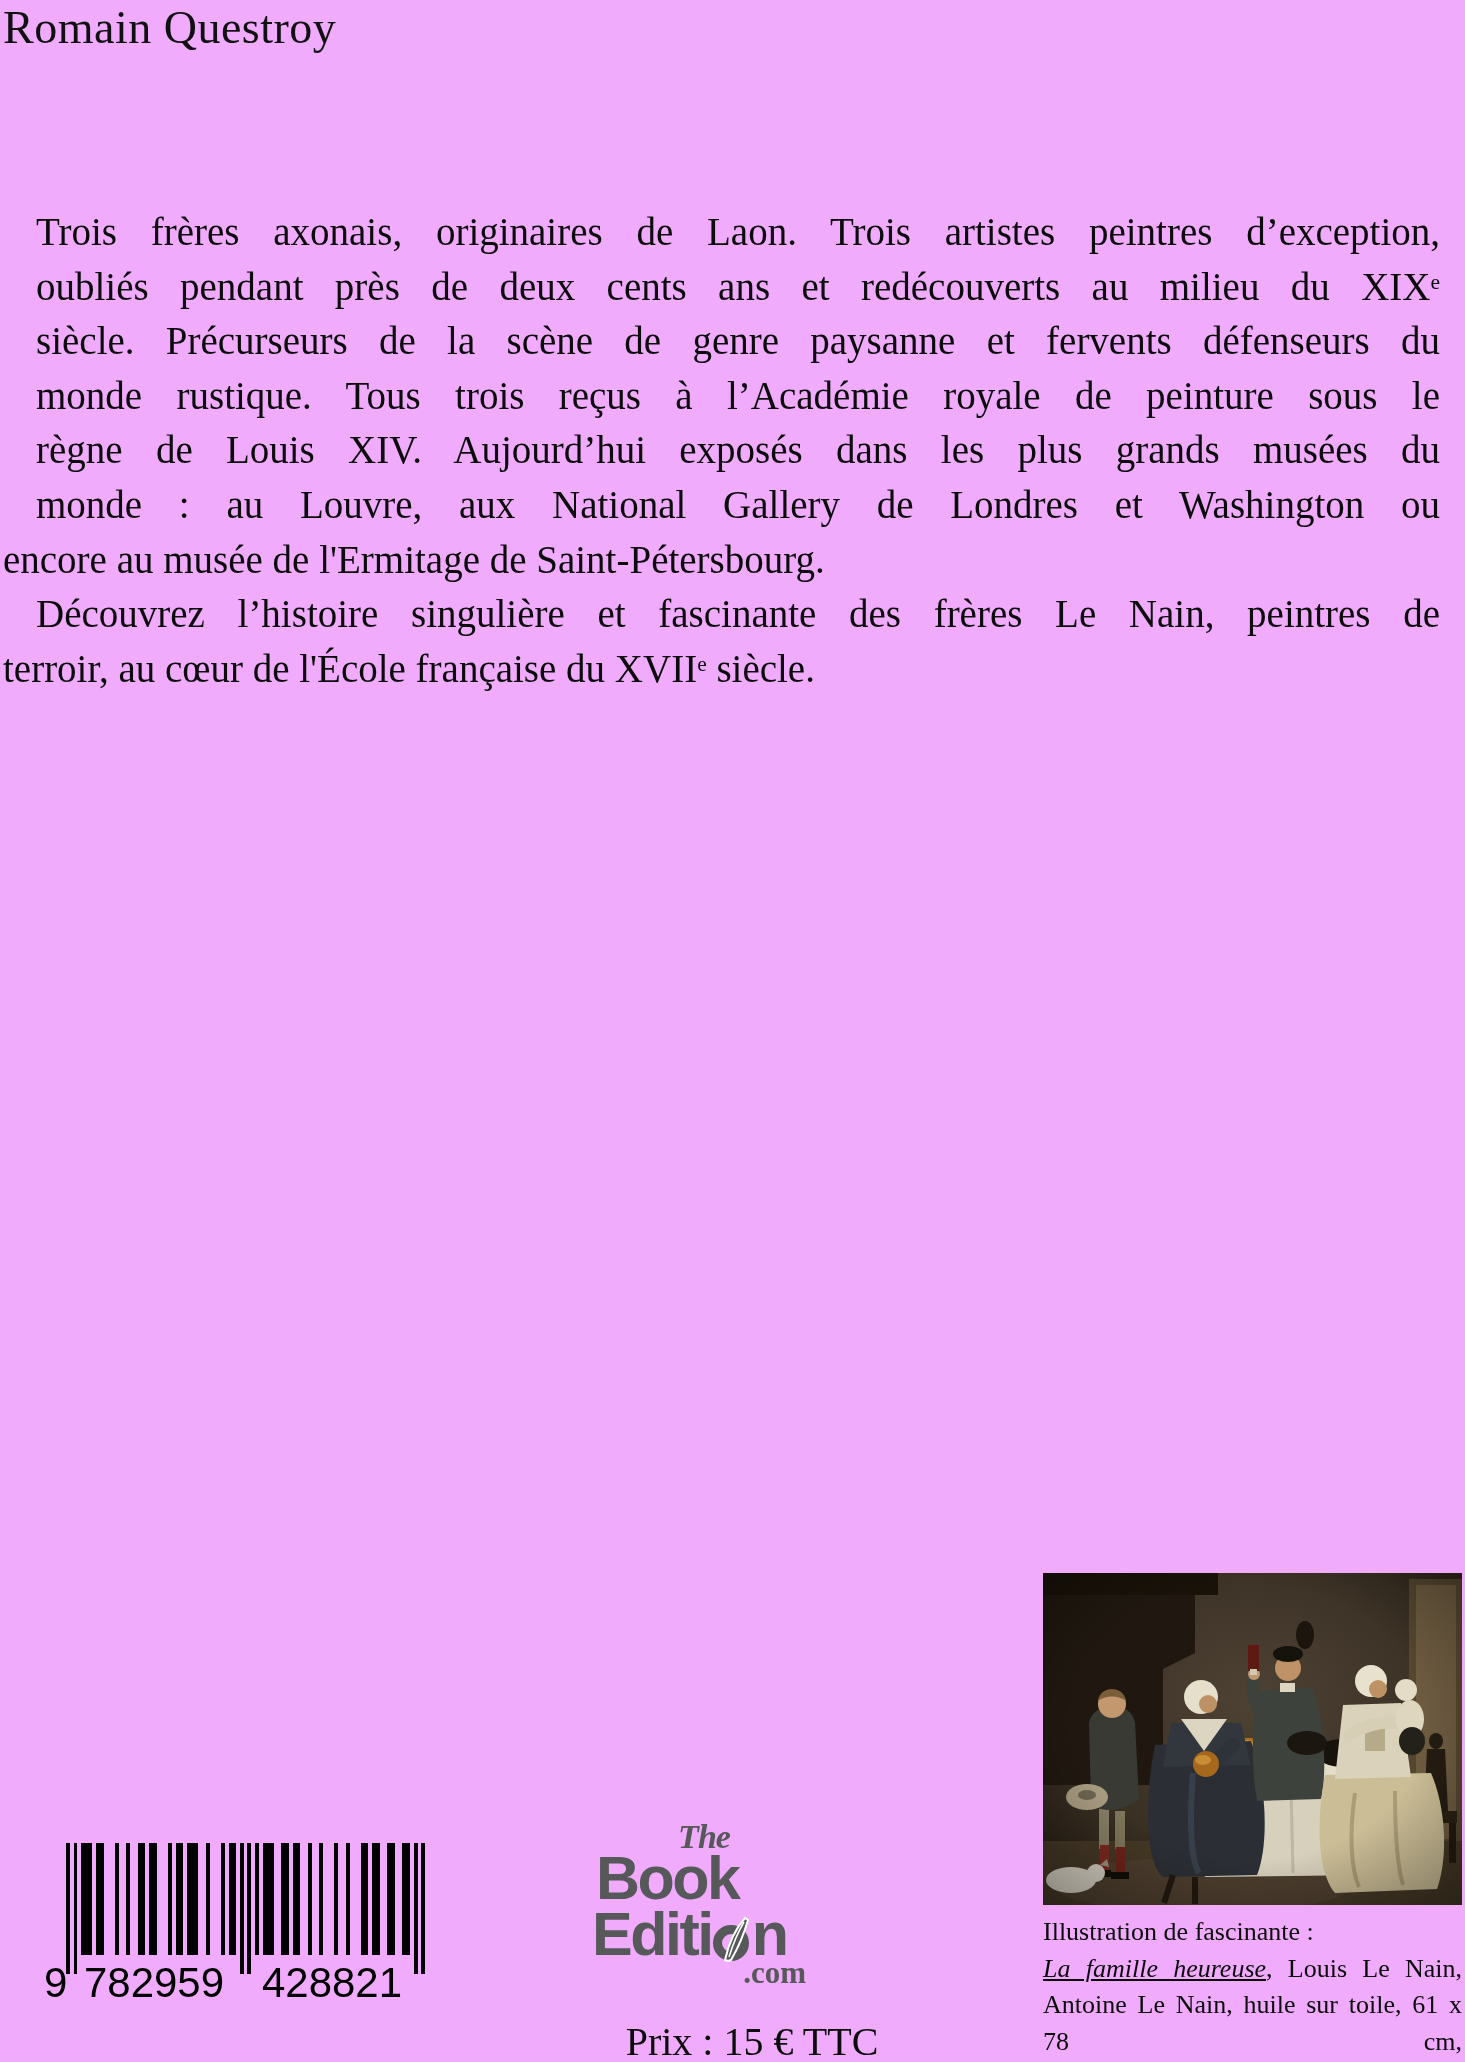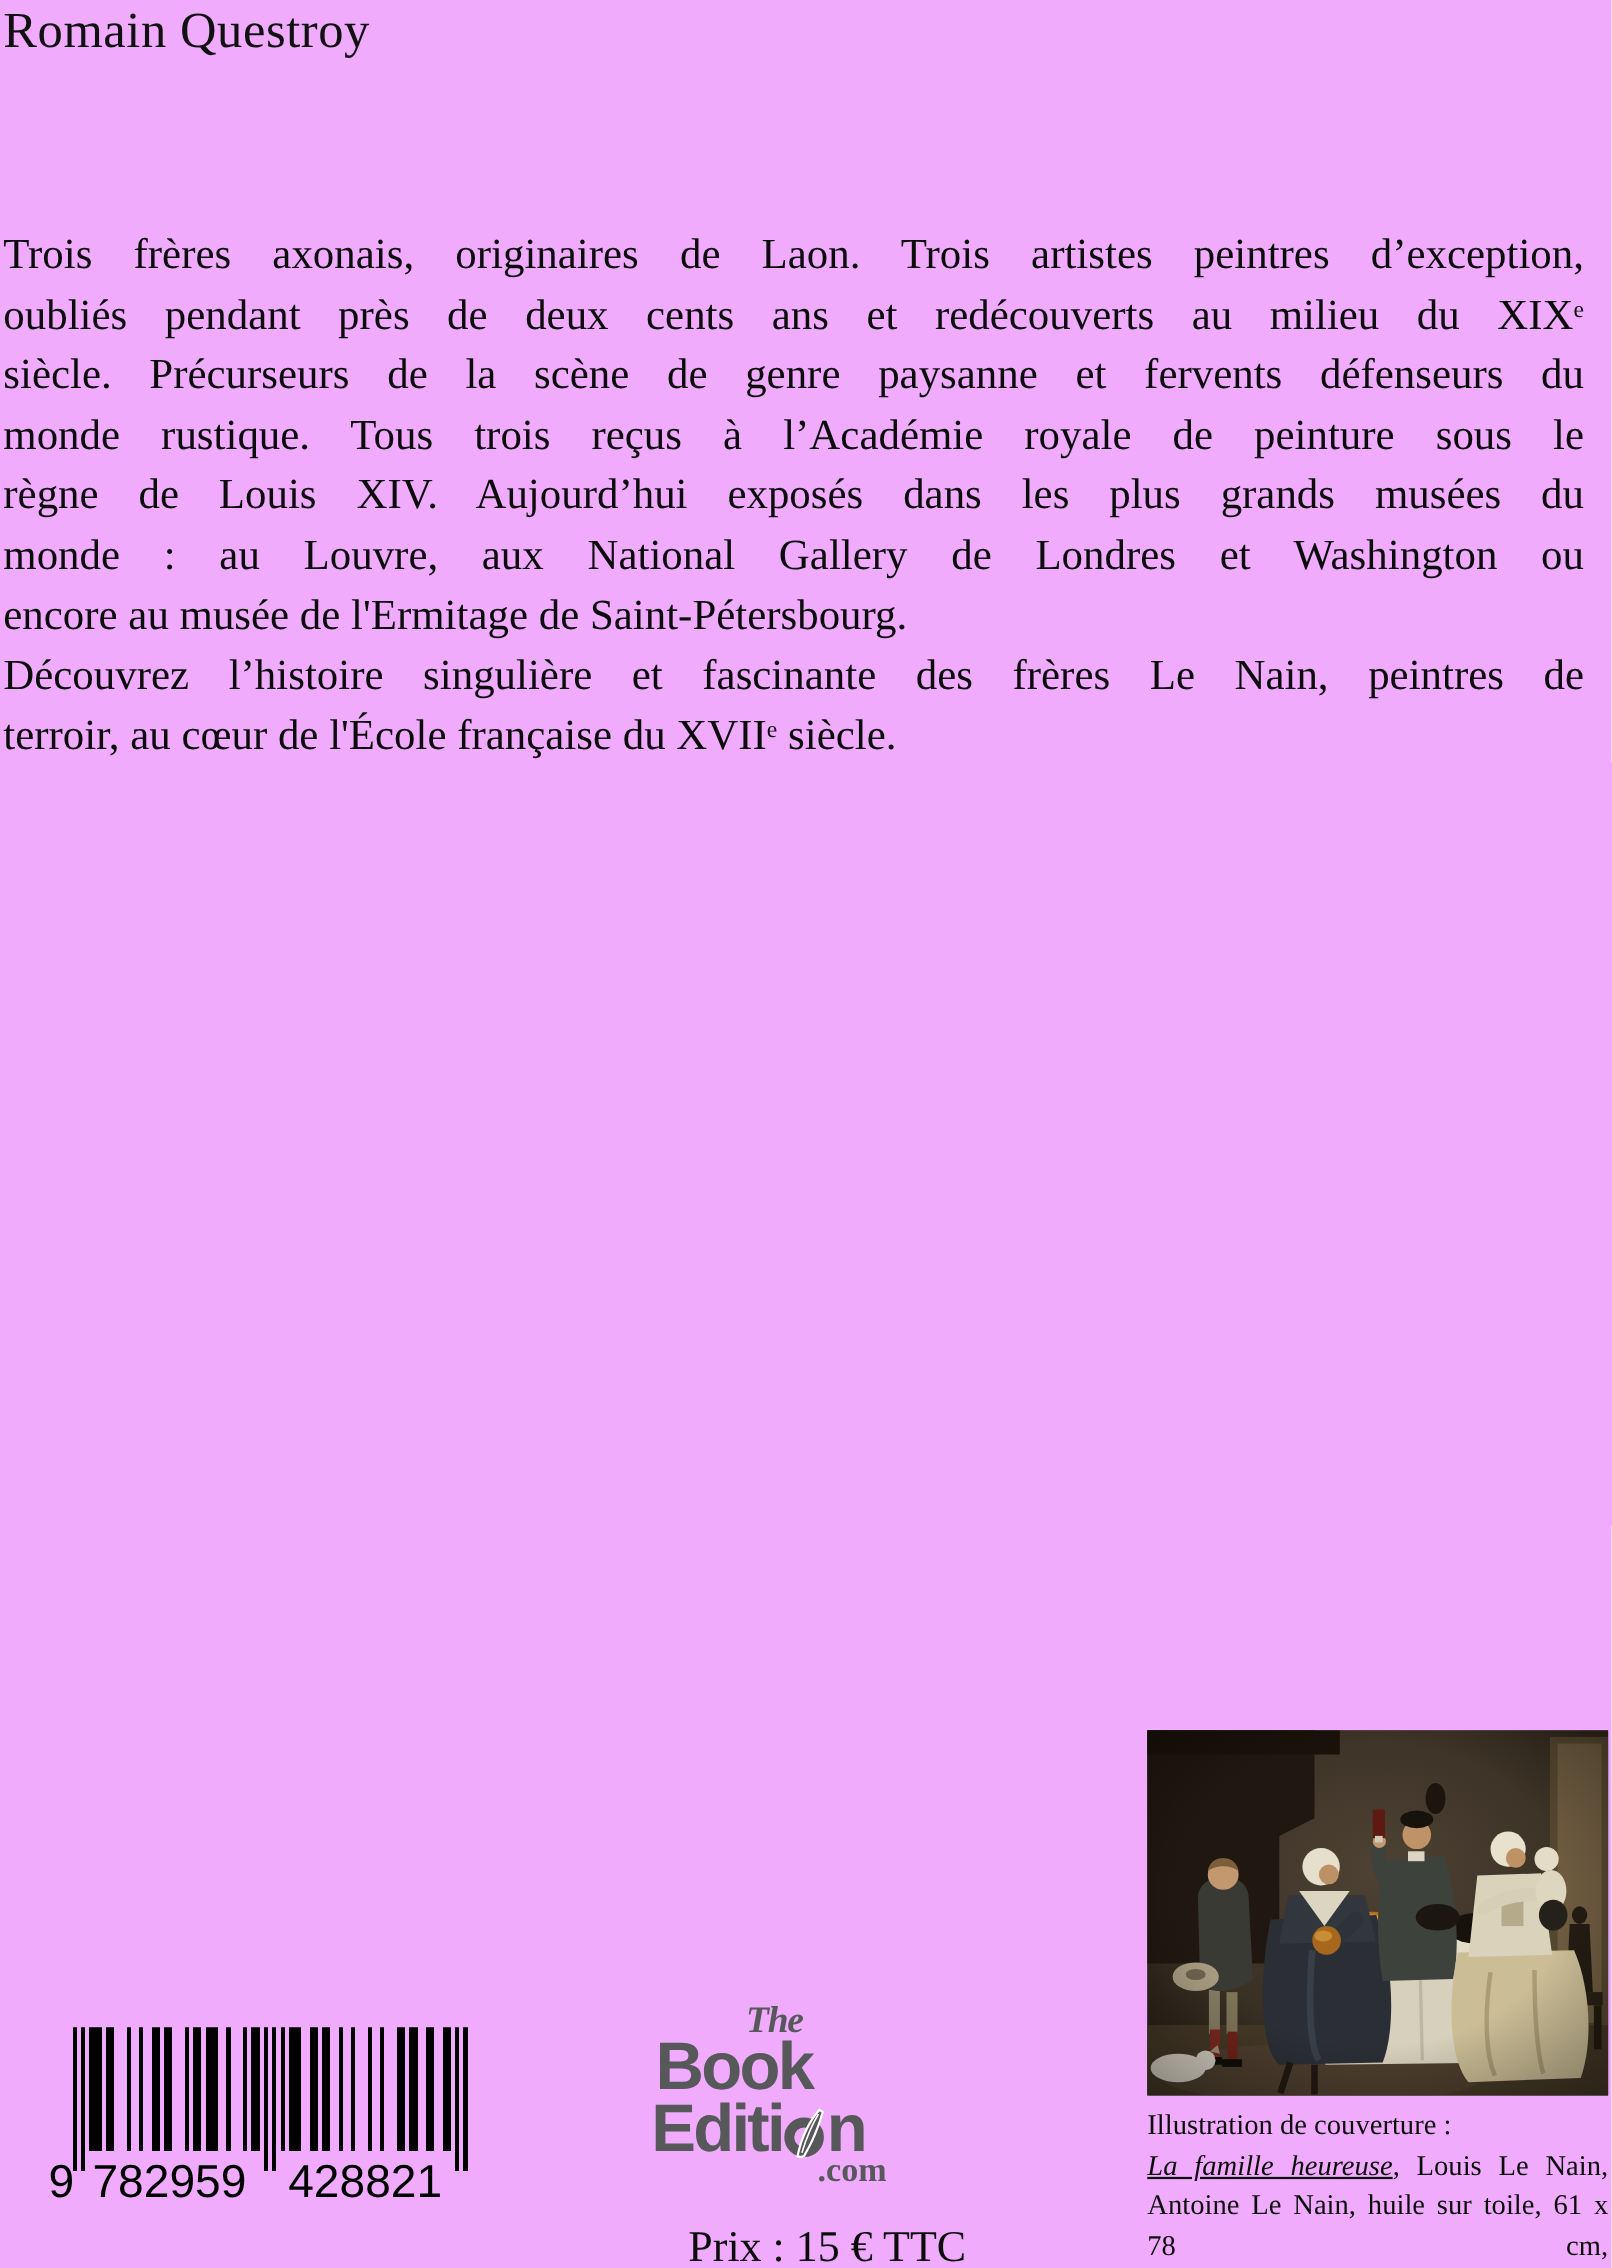--- a/index.html
+++ b/index.html
@@ -27,21 +27,21 @@
   .blurb{
     position:absolute;left:3px;top:205px;width:1437px;
     font-size:39px;color:#0c0c0c;
   }
   .blurb .bline{
     line-height:54.6px;height:54.6px;white-space:nowrap;
     text-align:left;
   }
   .blurb .bline.just{
     white-space:normal;
-    text-align:justify;text-align-last:justify;
+    text-align:justify;text-align-last:justify;margin-left:33px;
   }
   .blurb sup{font-size:0.55em;vertical-align:0.5em;line-height:0;}
   
   .barcode{position:absolute;left:44px;top:1843px;width:390px;height:160px;}
   
   .logo{
     position:absolute;left:592px;top:1820px;width:216px;
     color:#57585a;text-align:left;user-select:none;
   }
   .logo-the{
@@ -243,21 +243,21 @@
       <path d="M306,162 C322,152 340,148 356,150" stroke="#d6ceb5" stroke-width="12" fill="none" stroke-linecap="round"></path>
       <circle cx="328" cy="108" r="16" fill="#e8e1ce"></circle>
       <circle cx="335" cy="116" r="9" fill="#bf9266"></circle>
       <circle cx="363" cy="117" r="11" fill="#e4dcc6"></circle>
       <ellipse cx="367" cy="146" rx="14" ry="19" fill="#ded6bf"></ellipse>
       <ellipse cx="369" cy="168" rx="13" ry="14" fill="#23211a"></ellipse>
 
       <rect x="0" y="0" width="419" height="332" fill="url(#vign)"></rect>
     </svg>
     <div class="caption">
-      <div class="cline">Illustration de couverture :</div>
+      <div class="cline">Illustration de fascinante :</div>
       <div id="caption-lines">
           <div class="cline just"><span class="it">La famille heureuse</span><span>, Louis Le Nain,</span></div>
           <div class="cline just"><span>Antoine Le Nain, huile sur toile, 61 x 78 cm,</span></div>
           <div class="cline"></div>
         </div>
     </div>
   </div>
 
 </div>
 

